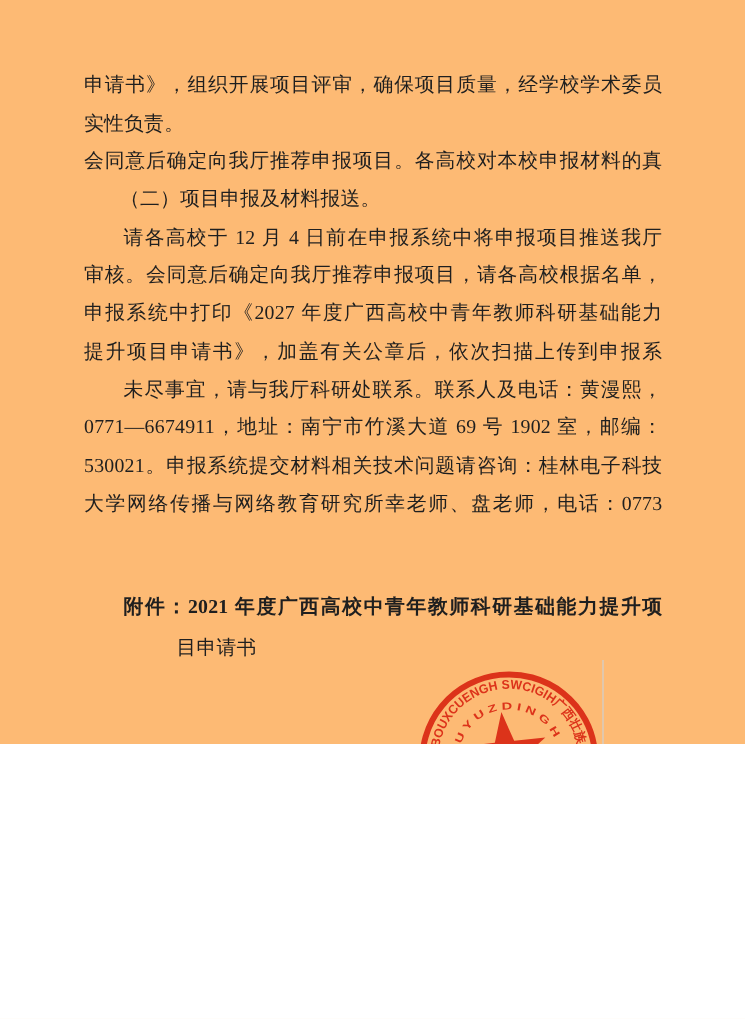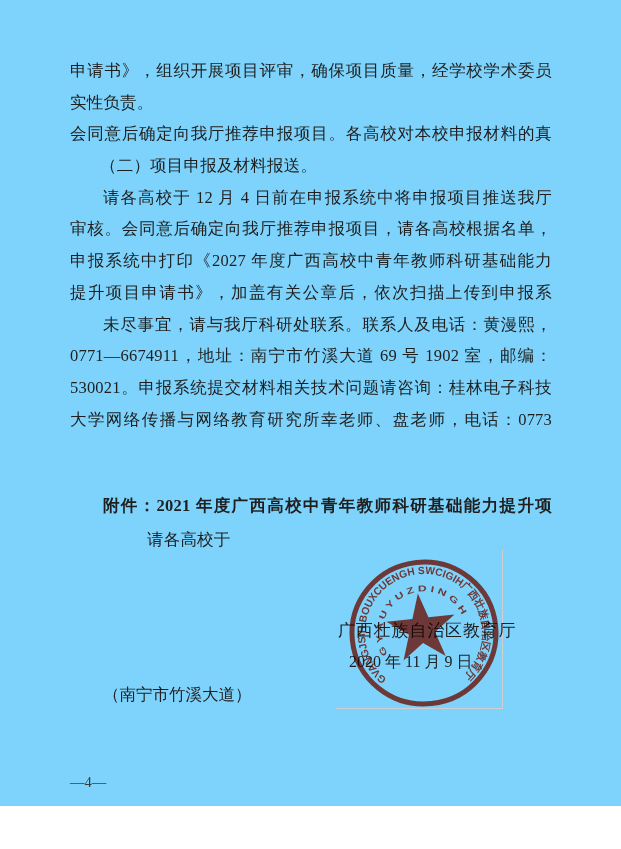--- a/index.html
+++ b/index.html
@@ -1,19 +1,19 @@
 <!DOCTYPE html>
 <html><head>
 <meta charset="utf-8">
 <style>
   html,body{margin:0;padding:0;background:#ffffff;}
   .page{
     position:relative;
-    width:621px;height:806px;
-    background:#7dd3fc;
+    width:621px;height:620px;
+    background:#fdba74;
     overflow:hidden;
     font-family:"Liberation Serif","DejaVu Serif",serif;
     color:#1f1f1f;
   }
   
   .textcol{
     position:absolute;left:70px;top:55px;width:482px;
   }
   .line{
     height:31.7px;line-height:31.7px;
@@ -80,21 +80,21 @@
       <div class="line just">申报系统中打印《2027 年度广西高校中青年教师科研基础能力</div>
       <div class="line just">提升项目申请书》，加盖有关公章后，依次扫描上传到申报系统。</div>
       <div class="line just" style="padding-left: 33px;">未尽事宜，请与我厅科研处联系。联系人及电话：黄漫熙，</div>
       <div class="line just">0771—6674911，地址：南宁市竹溪大道 69 号 1902 室，邮编：</div>
       <div class="line just">530021。申报系统提交材料相关技术问题请咨询：桂林电子科技</div>
       <div class="line just">大学网络传播与网络教育研究所幸老师、盘老师，电话：0773</div>
     </div>
 
   <div class="attach">
       <div class="line just" style="padding-left: 33px; font-weight: bold;">附件：2021 年度广西高校中青年教师科研基础能力提升项</div>
-      <div class="line" style="padding-left: 77px;">请各高校于</div>
+      <div class="line" style="padding-left: 77px;">目申请书</div>
     </div>
 
   <div class="seal-frame"></div>
 
   <div class="dept-line">广西壮族自治区教育厅</div>
 
   <div class="date-line">2020 年 11 月 9 日</div>
 
   <svg class="seal-svg" viewBox="0 0 160 160" xmlns="http://www.w3.org/2000/svg" xmlns:xlink="http://www.w3.org/1999/xlink">
     <g transform="rotate(-6 80 80)" fill="none">

